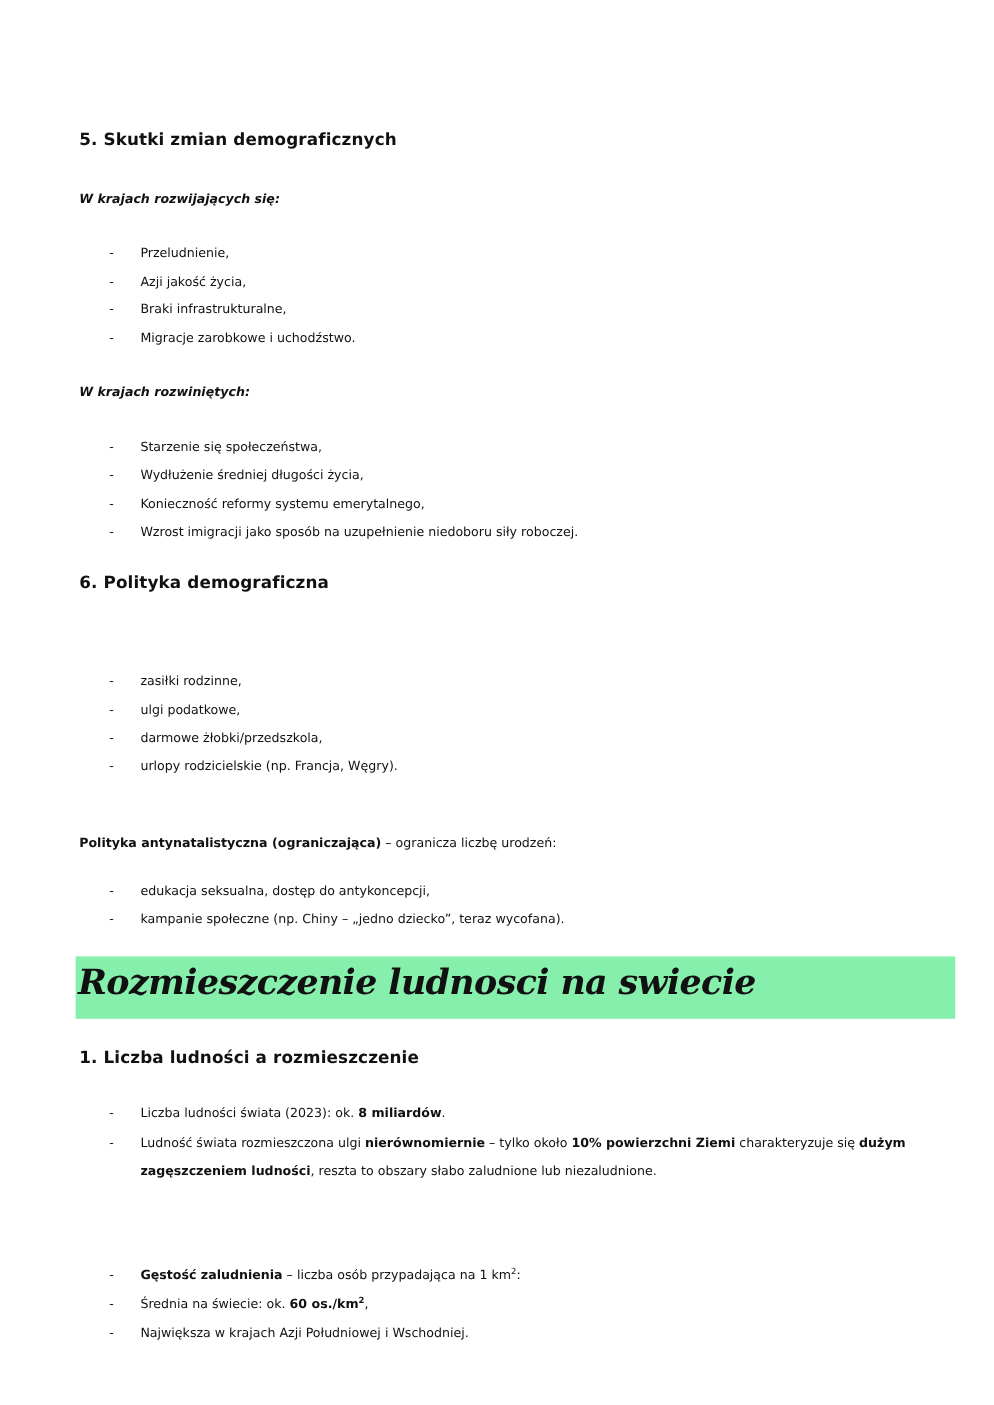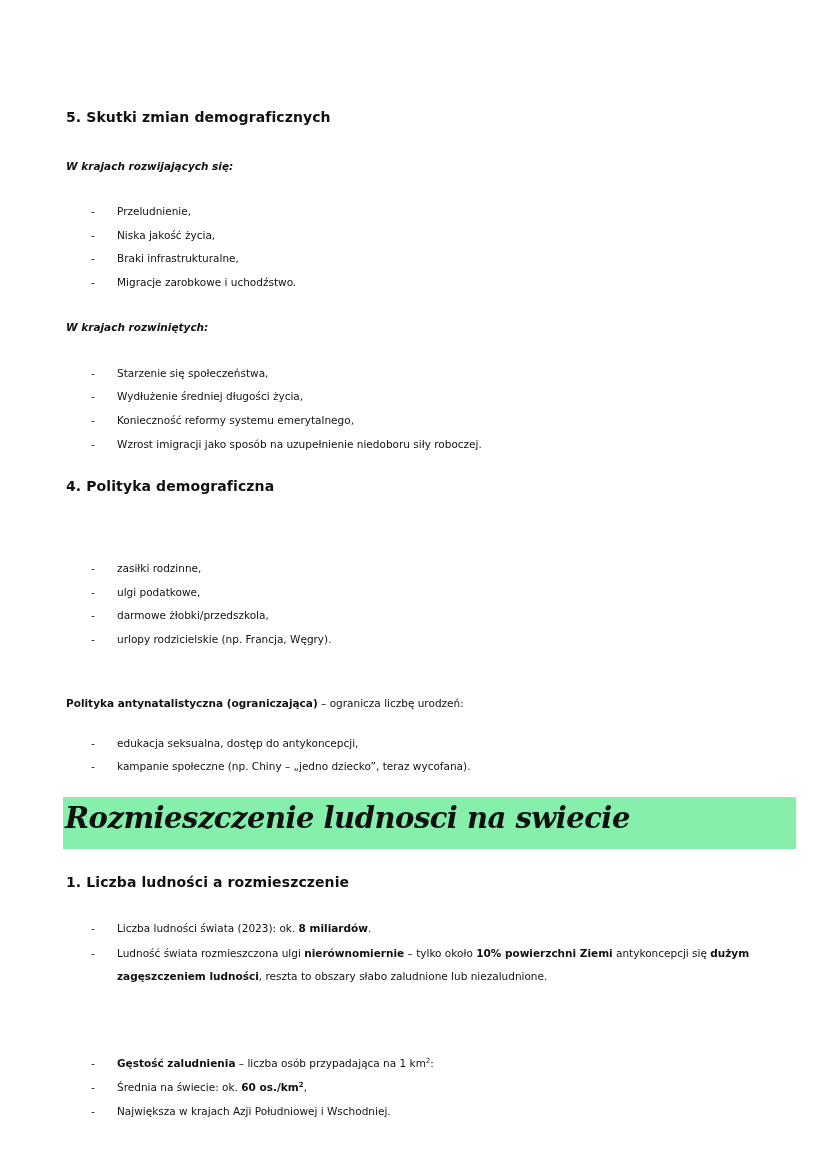--- a/index.html
+++ b/index.html
@@ -75,41 +75,41 @@
 <div class="page">
 
   <div class="abs h2" style="left:50px; top:94px;">5. Skutki zmian demograficznych</div>
 
   <div class="abs sub" style="left:50px; top:145px;">W krajach rozwijających się:</div>
 
   <div>
     <span class="dash" style="top:190px;">-</span>
     <span class="txt" style="top:190px;text-align:center;">Przeludnienie,</span>
     <span class="dash" style="top:214px;">-</span>
-    <span class="txt" style="top:214px;">Niska jakość życia,</span>
+    <span class="txt" style="top:214px;">Azji jakość życia,</span>
     <span class="dash" style="top:237px;">-</span>
     <span class="txt" style="top:237px;">Braki infrastrukturalne,</span>
     <span class="dash" style="top:261px;">-</span>
     <span class="txt" style="top:261px;">Migracje zarobkowe i uchodźstwo.</span>
   </div>
 
   <div class="abs sub" style="left:50px; top:306px;">W krajach rozwiniętych:</div>
 
   <div>
     <span class="dash" style="top:352px;">-</span>
     <span class="txt" style="top:352px;">Starzenie się społeczeństwa,</span>
     <span class="dash" style="top:375px;">-</span>
     <span class="txt" style="top:375px;">Wydłużenie średniej długości życia,</span>
     <span class="dash" style="top:399px;">-</span>
     <span class="txt" style="top:399px;">Konieczność reformy systemu emerytalnego,</span>
     <span class="dash" style="top:423px;">-</span>
     <span class="txt" style="top:423px;">Wzrost imigracji jako sposób na uzupełnienie niedoboru siły roboczej.</span>
   </div>
 
-  <div class="abs h2" style="left:50px; top:463px;">4. Polityka demograficzna</div>
+  <div class="abs h2" style="left:50px; top:463px;">6. Polityka demograficzna</div>
 
 
   <div>
     <span class="dash" style="top:547px;">-</span>
     <span class="txt" style="top:547px;">zasiłki rodzinne,</span>
     <span class="dash" style="top:571px;">-</span>
     <span class="txt" style="top:571px;">ulgi podatkowe,</span>
     <span class="dash" style="top:594px;">-</span>
     <span class="txt" style="top:594px;">darmowe żłobki/przedszkola,</span>
     <span class="dash" style="top:618px;">-</span>
@@ -131,21 +131,21 @@
     <div class="banner-title">Rozmieszczenie ludnosci na swiecie</div>
   </div>
 
   <div class="abs h2" style="left:50px; top:859px;">1. Liczba ludności a rozmieszczenie</div>
 
   <div>
     <span class="dash" style="top:907px;">-</span>
     <span class="txt" style="top:907px;"><span>Liczba ludności świata (2023): ok. </span><b>8 miliardów</b><span>.</span></span>
 
     <span class="dash" style="top:932px;">-</span>
-    <span class="txt" style="top:932px;"><span>Ludność świata rozmieszczona ulgi </span><b>nierównomiernie</b><span> – tylko około </span><b>10% powierzchni Ziemi</b><span> antykoncepcji się </span><b>dużym</b></span>
+    <span class="txt" style="top:932px;"><span>Ludność świata rozmieszczona ulgi </span><b>nierównomiernie</b><span> – tylko około </span><b>10% powierzchni Ziemi</b><span> charakteryzuje się </span><b>dużym</b></span>
     <span class="txt" style="top:955px;"><b>zagęszczeniem ludności</b><span>, reszta to obszary słabo zaludnione lub niezaludnione.</span></span>
   </div>
 
 
   <div>
     <span class="dash" style="top:1042px;">-</span>
     <span class="txt" style="top:1042px;"><b>Gęstość zaludnienia</b><span> – liczba osób przypadająca na 1 km</span><sup>2</sup><span>:</span></span>
 
     <span class="dash" style="top:1066px;">-</span>
     <span class="txt" style="top:1066px;"><span>Średnia na świecie: ok. </span><b>60 os./km</b><sup style="font-weight:bold;">2</sup><span>,</span></span>

